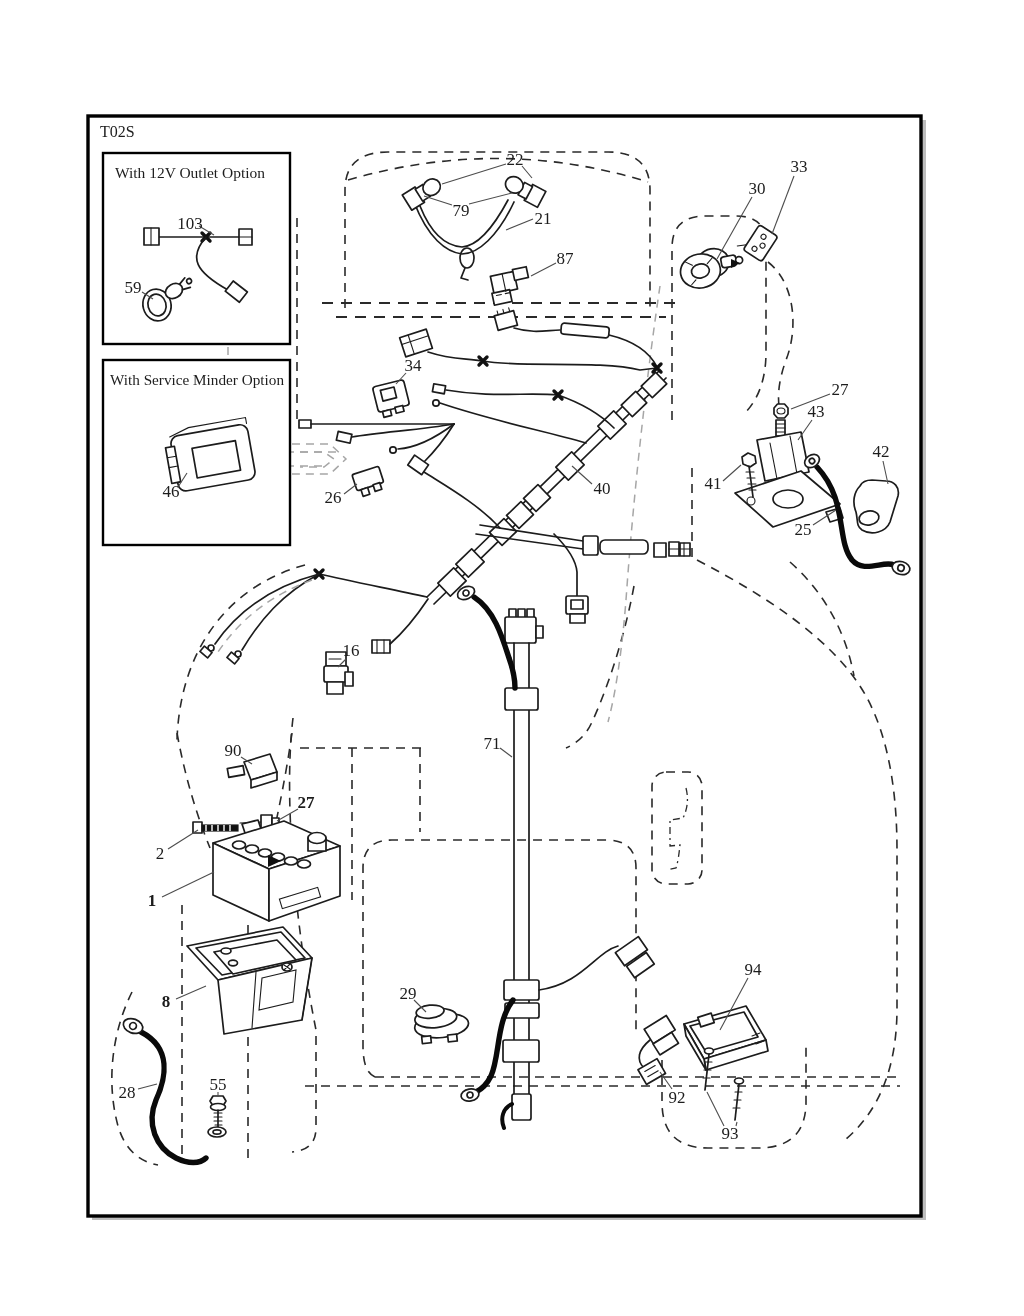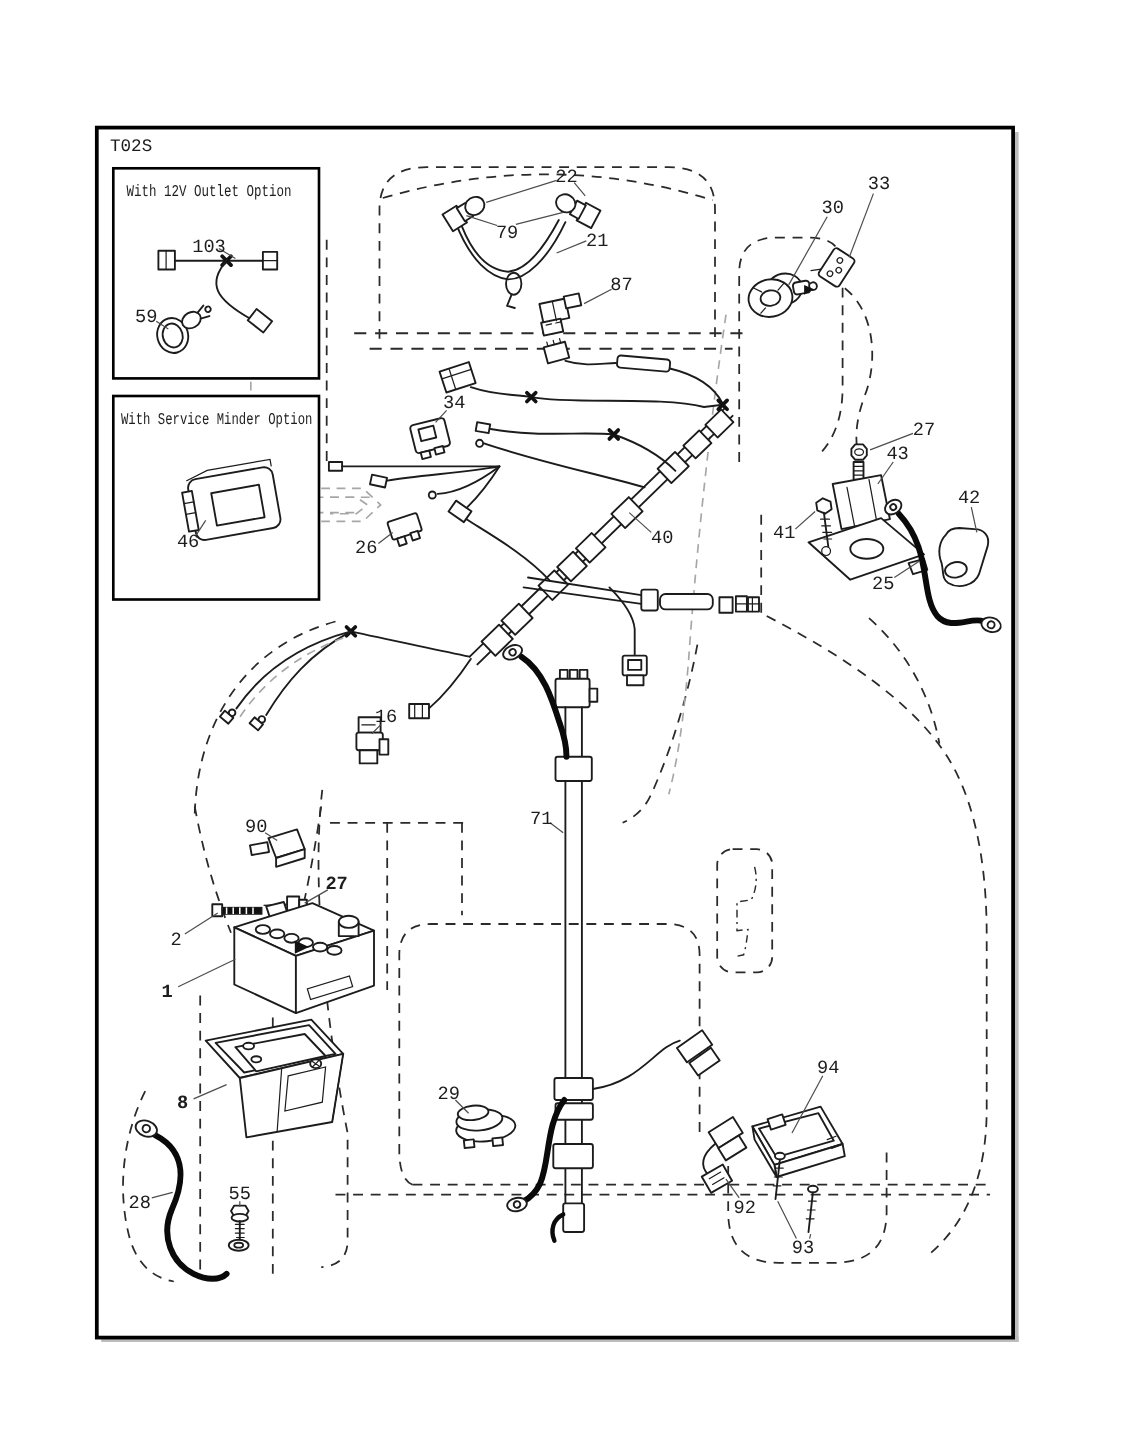--- a/index.html
+++ b/index.html
@@ -2,21 +2,21 @@
 <html style="--line: #1c1c1c; --muted: #a6a6a6; --background: #ffffff;"><head>
 <meta charset="utf-8">
 <style>
   :root{
     --line:#1c1c1c;
     --muted:#a6a6a6;
     --background:#ffffff;
   }
   html,body{margin:0;padding:0;background:var(--background);}
   .stage{position:relative;width:1024px;height:1316px;background:var(--background);
-         font-family:Liberation Mono, monospace;}
+         font-family:Liberation Serif, serif;}
   svg{position:absolute;left:0;top:0;}
   
   .ln   {stroke:var(--line);stroke-width:1.7;fill:none;stroke-linecap:round;stroke-linejoin:round;}
   .lnt  {stroke:var(--line);stroke-width:1.1;fill:none;stroke-linecap:round;}
   .fw   {stroke:var(--line);stroke-width:1.7;fill:#ffffff;stroke-linejoin:round;}
   .fb   {stroke:var(--line);stroke-width:1.2;fill:#111111;}
   .blk  {stroke:#0a0a0a;stroke-width:5.4;fill:none;stroke-linecap:round;}
   .blk2 {stroke:#0a0a0a;stroke-width:4;fill:none;stroke-linecap:round;}
   .dash {stroke:#2a2a2a;stroke-width:1.6;fill:none;stroke-dasharray:9 7;stroke-linecap:butt;}
   .dash2{stroke:#2a2a2a;stroke-width:1.8;fill:none;stroke-dasharray:11 8;}

